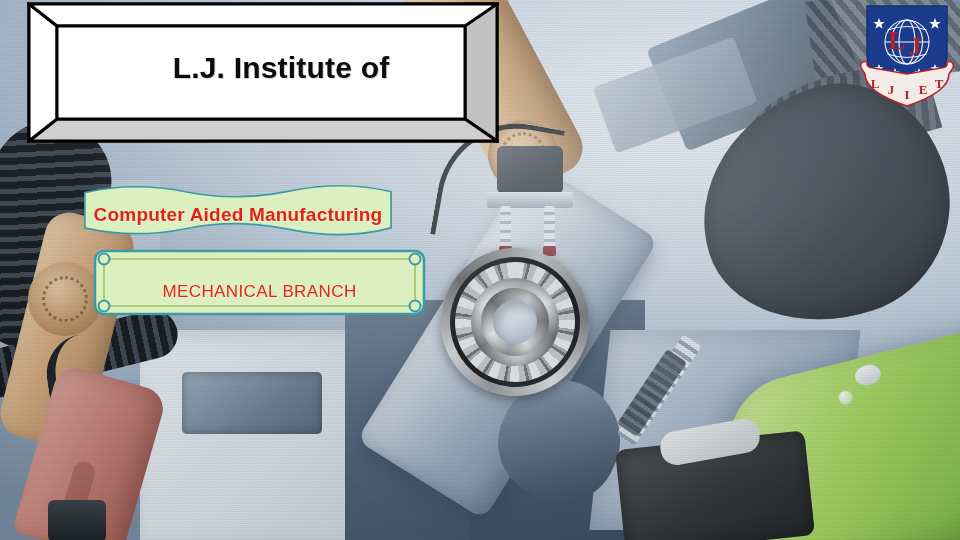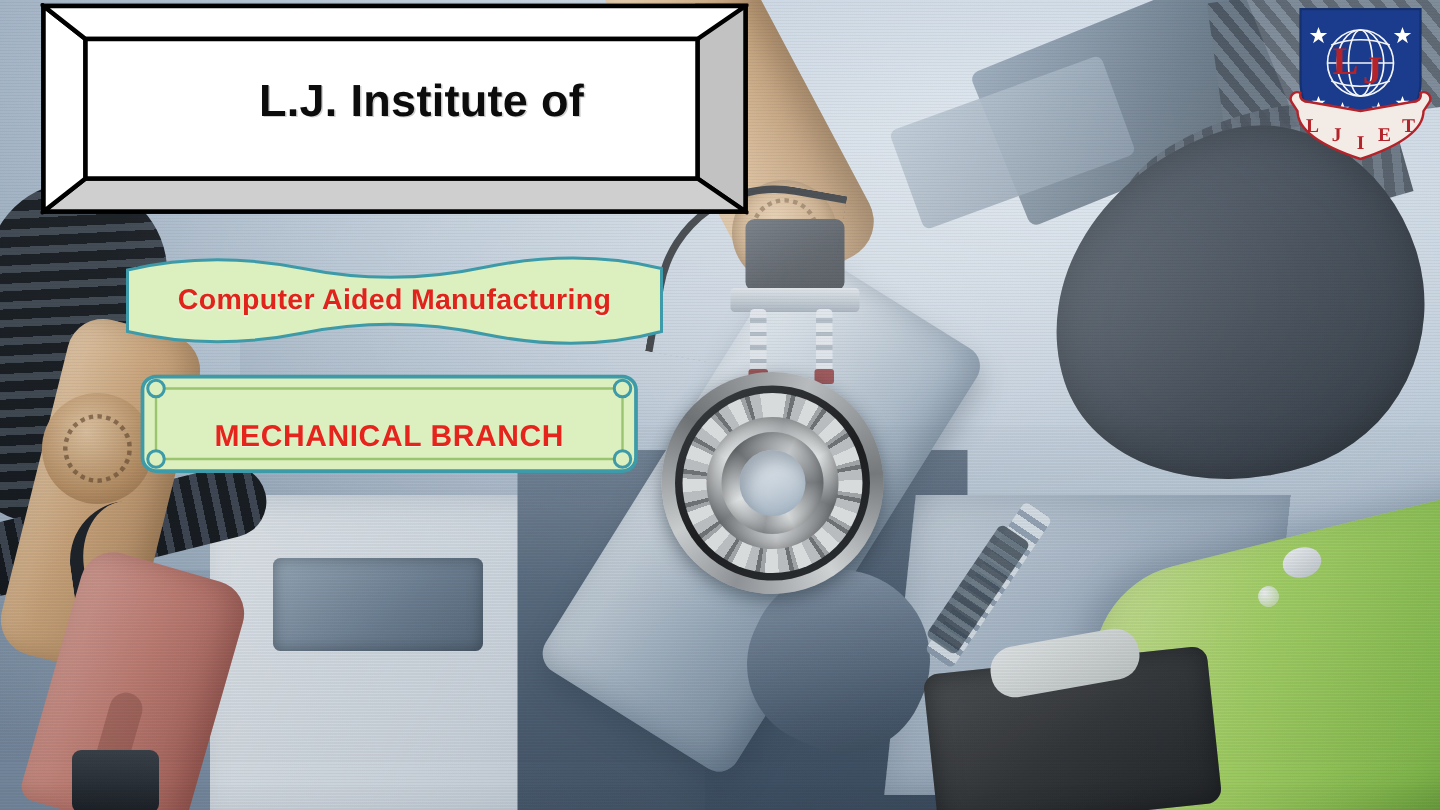--- a/index.html
+++ b/index.html
@@ -288,39 +288,39 @@
     line-height:1.22;
     letter-spacing:.2px;
     text-shadow:1px 1px 0 rgba(0,0,0,.18);
     padding-left:38px;
   }
   .tf-text .l1{display:block;}
   .tf-text .l2{display:block;white-space:nowrap;}
 
   
   .wavy-box{
-    position:absolute;left:84px;top:170px;width:358px;height:62px;
+    position:absolute;left:84px;top:184px;width:308px;height:62px;
   }
   .wavy-box svg{position:absolute;inset:0;}
   .wavy-label{
     position:absolute;inset:0;
     display:flex;align-items:center;justify-content:center;
     color:#e0231b;font-weight:700;font-size:19px;letter-spacing:.2px;
     text-shadow:0 1px 0 rgba(255,255,255,.5);
   }
 
   
   .plaque-box{
     position:absolute;left:93px;top:249px;width:333px;height:67px;
   }
   .plaque-box svg{position:absolute;inset:0;}
   .plaque-label{
     position:absolute;inset:0;
     display:flex;align-items:center;justify-content:center;
-    color:#e5241c;font-weight:700;font-size:20px;letter-spacing:.4px;
+    color:#e5241c;font-weight:400;font-size:17px;letter-spacing:.4px;
     text-shadow:0 1px 0 rgba(255,255,255,.5);
     margin-top:18px;
   }
 
   
   .logo{
     position:absolute;left:857px;top:2px;width:100px;height:108px;
   }
   .logo svg{position:absolute;inset:0;}
 </style>

